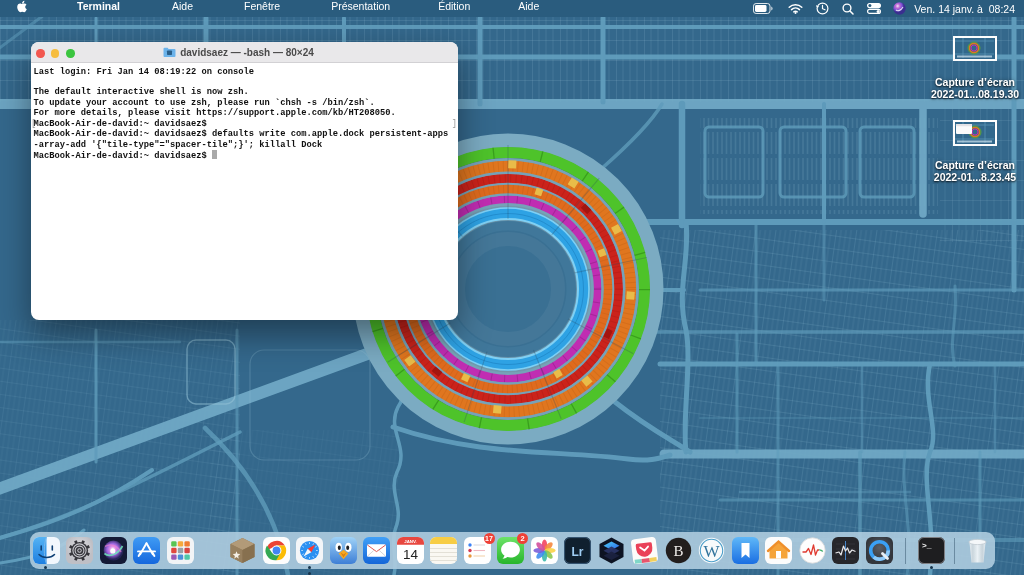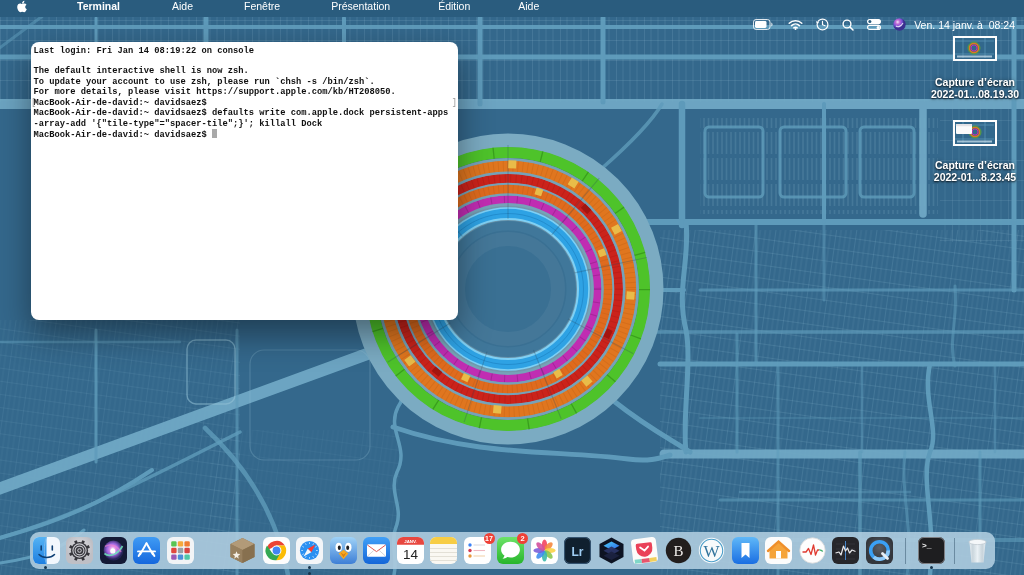--- a/index.html
+++ b/index.html
@@ -1,19 +1,19 @@
 <!DOCTYPE html>
 <html><head>
 <meta charset="utf-8">
 <style>
 html,body{margin:0;padding:0;width:1024px;height:575px;overflow:hidden;background:#34688c;font-family:"Liberation Sans",sans-serif;}
 #wall{position:absolute;left:0;top:0;}
 #menubar{position:absolute;left:0;top:0;width:1024px;height:17px;background:#2a5c7e;color:#fff;display:flex;align-items:flex-start;font-size:10.5px;gap:35px;}
 .mi{margin-left:16px;white-space:nowrap;}
-#mb-right{position:absolute;right:0;top:16px;height:17px;display:flex;align-items:center;color:#fff;padding-left:32px;}
+#mb-right{position:absolute;right:0;top:0;height:17px;display:flex;align-items:center;color:#fff;padding-left:32px;}
 #term{position:absolute;left:31px;top:42px;width:427px;height:278px;border-radius:8px;background:#fff;box-shadow:0 14px 34px rgba(0,0,0,.42);overflow:hidden;}
 #ttl{height:20px;background:#e9e8ea;border-bottom:1px solid #d2d1d4;position:relative;display:flex;align-items:center;justify-content:center;}
 .tl{position:absolute;width:8.4px;height:8.4px;border-radius:50%;top:7.3px;}
 #tname{margin-left:-12px;font-size:10px;font-weight:bold;color:#4a4a4a;display:flex;align-items:center;}
 #tbody{position:relative;font-family:"Liberation Mono",monospace;font-size:8.75px;line-height:10.45px;font-weight:600;color:#111;padding:3.5px 0 0 2.5px;white-space:pre;}
 .mark{position:absolute;color:#9a9a9a;font-weight:400;}
 #dock{position:absolute;left:30px;top:532px;width:965px;height:37px;border-radius:9px;background:rgba(174,204,223,.9);display:flex;align-items:center;padding:0;box-sizing:border-box;}
 .di{width:27px;height:27px;margin-left:6.5px;position:relative;flex:none;}
 .di svg{position:absolute;left:0;top:0;}
 .dot{position:absolute;width:3.4px;height:3.4px;border-radius:50%;background:#17344c;top:566px;}
@@ -243,20 +243,29 @@
       <circle cx="20" cy="10" r="4.6" fill="none" stroke="#e0761f" stroke-width="1.6"></circle>
       <circle cx="20" cy="10" r="6" fill="none" stroke="#57a33a" stroke-width="1"></circle>
       <circle cx="20" cy="10" r="3" fill="none" stroke="#c02db2" stroke-width="1"></circle>
       <rect x="1" y="2" width="16" height="10" rx="1" fill="#fbfbfb"></rect>
       <rect x="1" y="2" width="16" height="2.2" rx="1" fill="#e4e3e6"></rect>
       <rect x="2" y="18.5" width="35" height="2" fill="rgba(190,215,230,.8)"></rect>
     </svg>
   </div>
 <div class="dlab" style="left:895px;top:160px;">Capture d’écran<br>2022-01...8.23.45</div>
 <div id="term">
+<div id="ttl">
+      <span class="tl" style="left:5.2px;background:#f2574f;"></span>
+      <span class="tl" style="left:20px;background:#f6bd3f;"></span>
+      <span class="tl" style="left:35.2px;background:#3bc53f;"></span>
+<div id="tname"><svg width="13" height="11" viewBox="0 0 13 11" style="margin-right:4px;">
+          <path d="M0.5,1.8 a1,1 0 0 1 1,-1 H4.6 l1,1.2 H11.5 a1,1 0 0 1 1,1 V9 a1,1 0 0 1 -1,1 H1.5 a1,1 0 0 1 -1,-1 Z" fill="#6cb3ea"></path>
+          <rect x="4" y="3.6" width="5" height="4.4" rx=".7" fill="#2a5f8a"></rect>
+        </svg>davidsaez — -bash — 80×24</div>
+    </div>
 <div id="tbody"><span class="mark" style="left:0px;top:55.5px;">[</span><span class="mark" style="right:1px;top:55.5px;">]</span>Last login: Fri Jan 14 08:19:22 on console
 
 The default interactive shell is now zsh.
 To update your account to use zsh, please run `chsh -s /bin/zsh`.
 For more details, please visit https://support.apple.com/kb/HT208050.
 MacBook-Air-de-david:~ davidsaez$
 MacBook-Air-de-david:~ davidsaez$ defaults write com.apple.dock persistent-apps
 -array-add '{"tile-type"="spacer-tile";}'; killall Dock
 MacBook-Air-de-david:~ davidsaez$ <span style="display:inline-block;width:4.8px;height:9.2px;background:#a9a9a9;vertical-align:-1.5px;"></span></div>
 </div>

